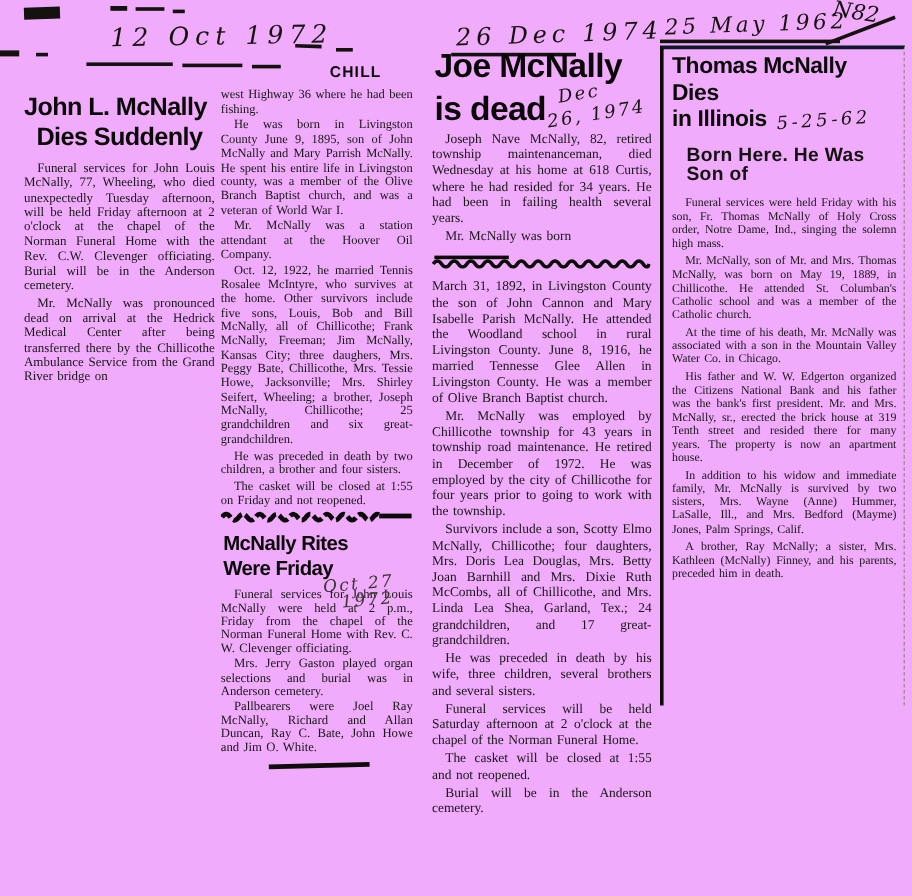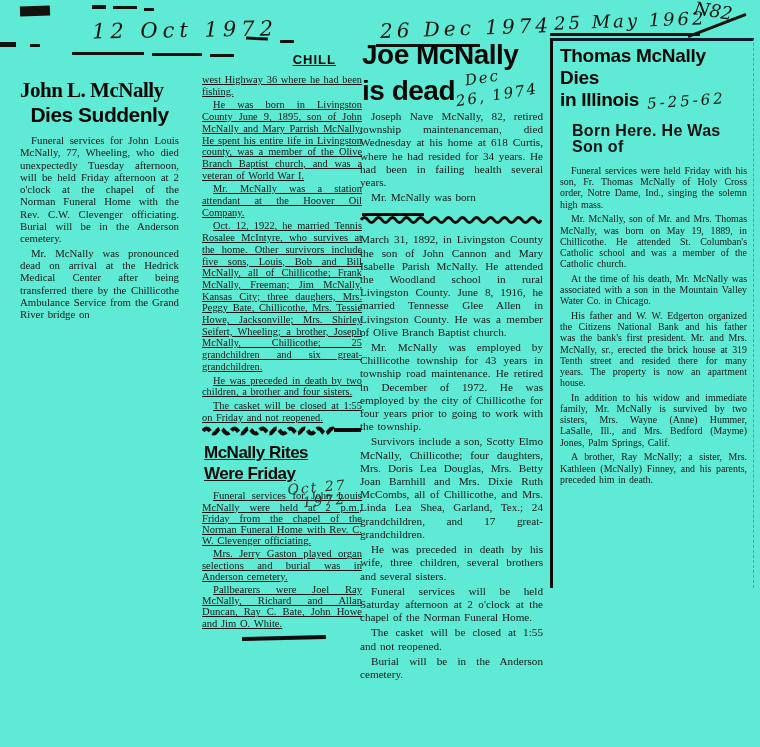--- a/index.html
+++ b/index.html
@@ -1,18 +1,18 @@
 <!DOCTYPE html>
 <html><head>
 <meta charset="utf-8">
 <style>
   html,body{margin:0;padding:0;background:#e9e7e1;}
   .page{
     position:relative;width:760px;height:747px;margin:0 auto;
-    background:#5eead4;overflow:hidden;
+    background:#f0abfc;overflow:hidden;
     font-family:"Liberation Serif",serif;color:#181614;
   }
   
   .clip{position:absolute;}
   .para{
     text-align:justify;text-indent:11px;margin:0 0 2px 0;
     word-spacing:1px;
   }
   .para.noindent{text-indent:0;}
   .headline{
@@ -25,22 +25,22 @@
   }
   .mark{position:absolute;background:#14120f;}
   .rule{position:absolute;background:#14120f;}
   svg.divider{display:block;}
   
   #clip-john{left:14px;top:0;width:336px;height:747px;}
   #clip-john .col1{position:absolute;left:6px;top:78px;width:159px;
     font-size:10.8px;line-height:12.3px;}
   #clip-john .hl-john{font-size:21px;line-height:24.5px;}
   #clip-john .col1 .body{margin-top:7px;}
-  #clip-john .col2{position:absolute;left:188px;top:54px;width:160px;
-    font-size:10.4px;line-height:11.7px;text-decoration:underline;}
+  #clip-john .col2{position:absolute;left:170px;top:54px;width:160px;
+    font-size:10.4px;line-height:11.7px;}
   .overline{
     font-family:"Liberation Sans",sans-serif;font-weight:bold;font-size:13px;
     text-align:right;padding-right:26px;letter-spacing:1px;height:20px;color:#0a0908;
   }
   .hl-rites{font-size:17px;line-height:20.5px;margin:7px 0 6px 2px;}
   .rites-date{left:86px;top:428px;font-size:14px;letter-spacing:2px;
     transform:rotate(-5deg);color:#3a362e;}
   .rites-date .l2{display:block;margin:2px 0 0 14px;}
   .end-rule{width:84px;height:3.5px;background:#0f0d0b;margin:7px 0 0 40px;
     transform:rotate(-1.5deg);}
@@ -97,21 +97,21 @@
 
     <div class="hand" style="left:78px;top:18px;font-size:21px;letter-spacing:5px;transform:rotate(-1deg);">12 Oct 1972</div>
     <div class="rule" style="left:58px;top:52px;width:72px;height:3px;"></div>
     <div class="rule" style="left:138px;top:53px;width:50px;height:3px;"></div>
     <div class="rule" style="left:196px;top:54px;width:24px;height:3px;"></div>
     <div class="rule" style="left:232px;top:37px;width:22px;height:3px;transform:rotate(2deg);"></div>
     <div class="rule" style="left:266px;top:40px;width:14px;height:3px;"></div>
 
     <div class="col1">
       <h1 class="headline hl-john">
-        <span style="display:block;font-family:Liberation Serif, serif;">John L. McNally</span>
+        <span style="display:block;">John L. McNally</span>
         <span style="display:block;text-align:center;">Dies Suddenly</span>
       </h1>
       <div class="body">
         <p class="para">Funeral services for John Louis McNally, 77, Wheeling, who died unexpectedly Tuesday afternoon, will be held Friday afternoon at 2 o'clock at the chapel of the Norman Funeral Home with the Rev. C.W. Clevenger officiating. Burial will be in the Anderson cemetery.</p>
         <p class="para">Mr. McNally was pronounced dead on arrival at the Hedrick Medical Center after being transferred there by the Chillicothe Ambulance Service from the Grand River bridge on</p>
       </div>
     </div>
 
     <div class="col2">
       <div class="overline">CHILL</div>

